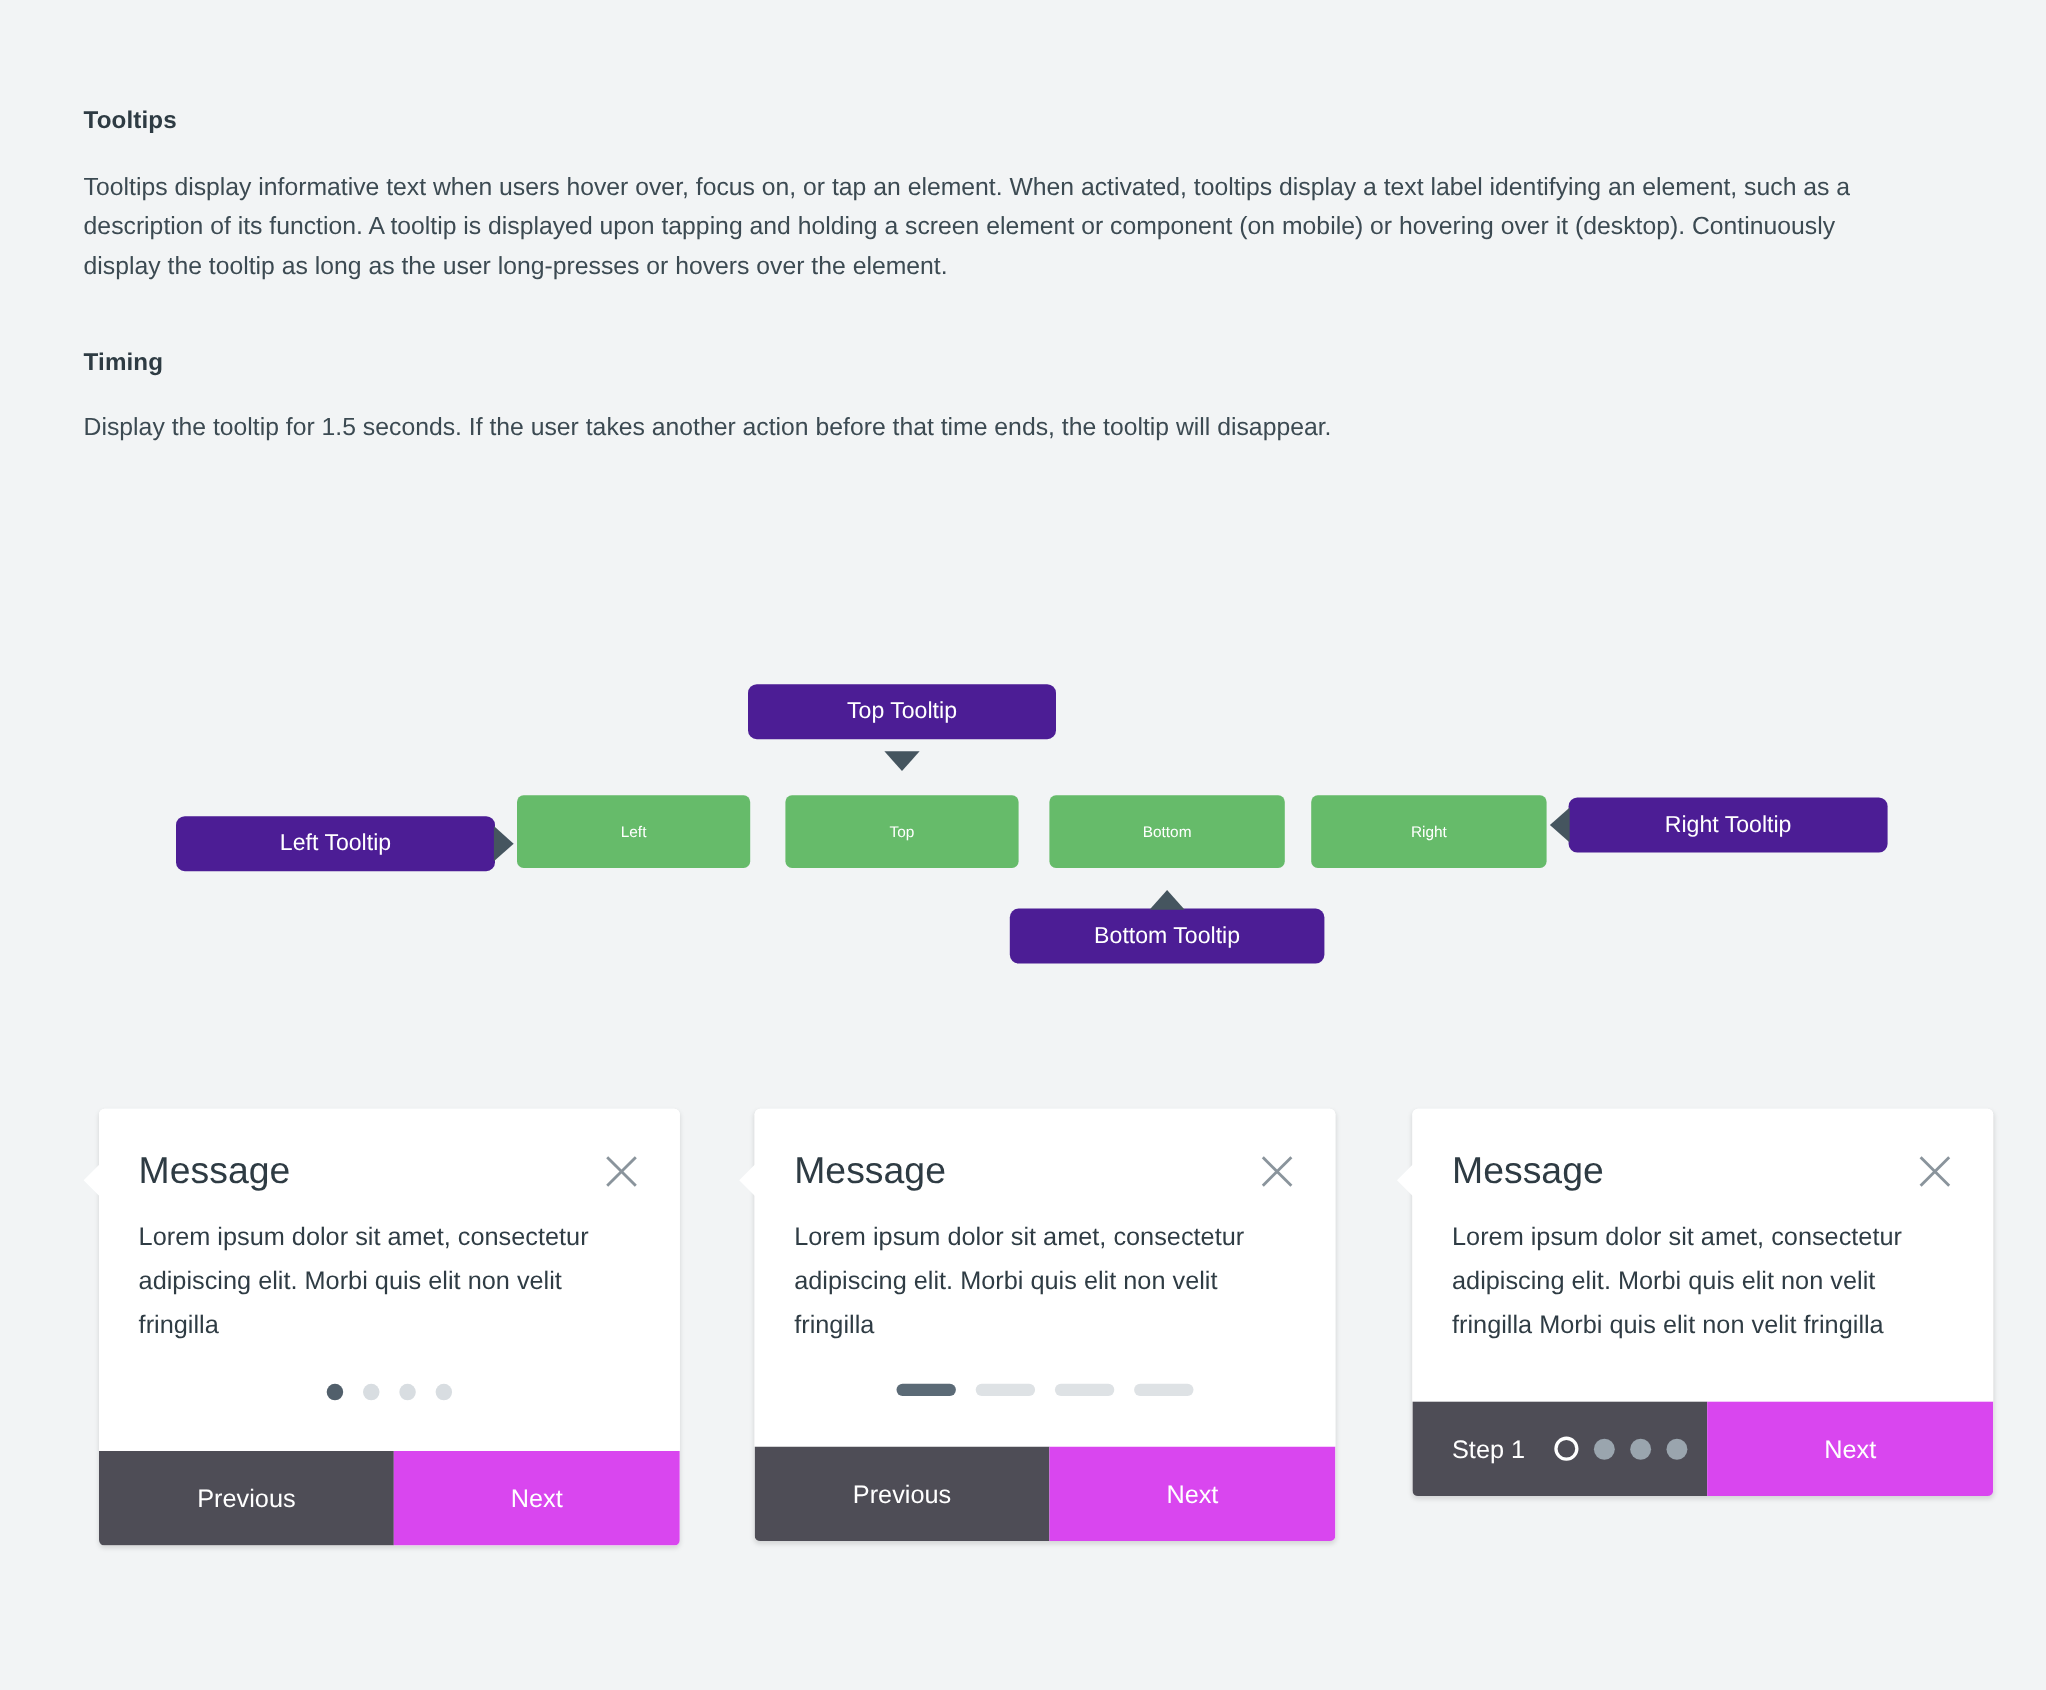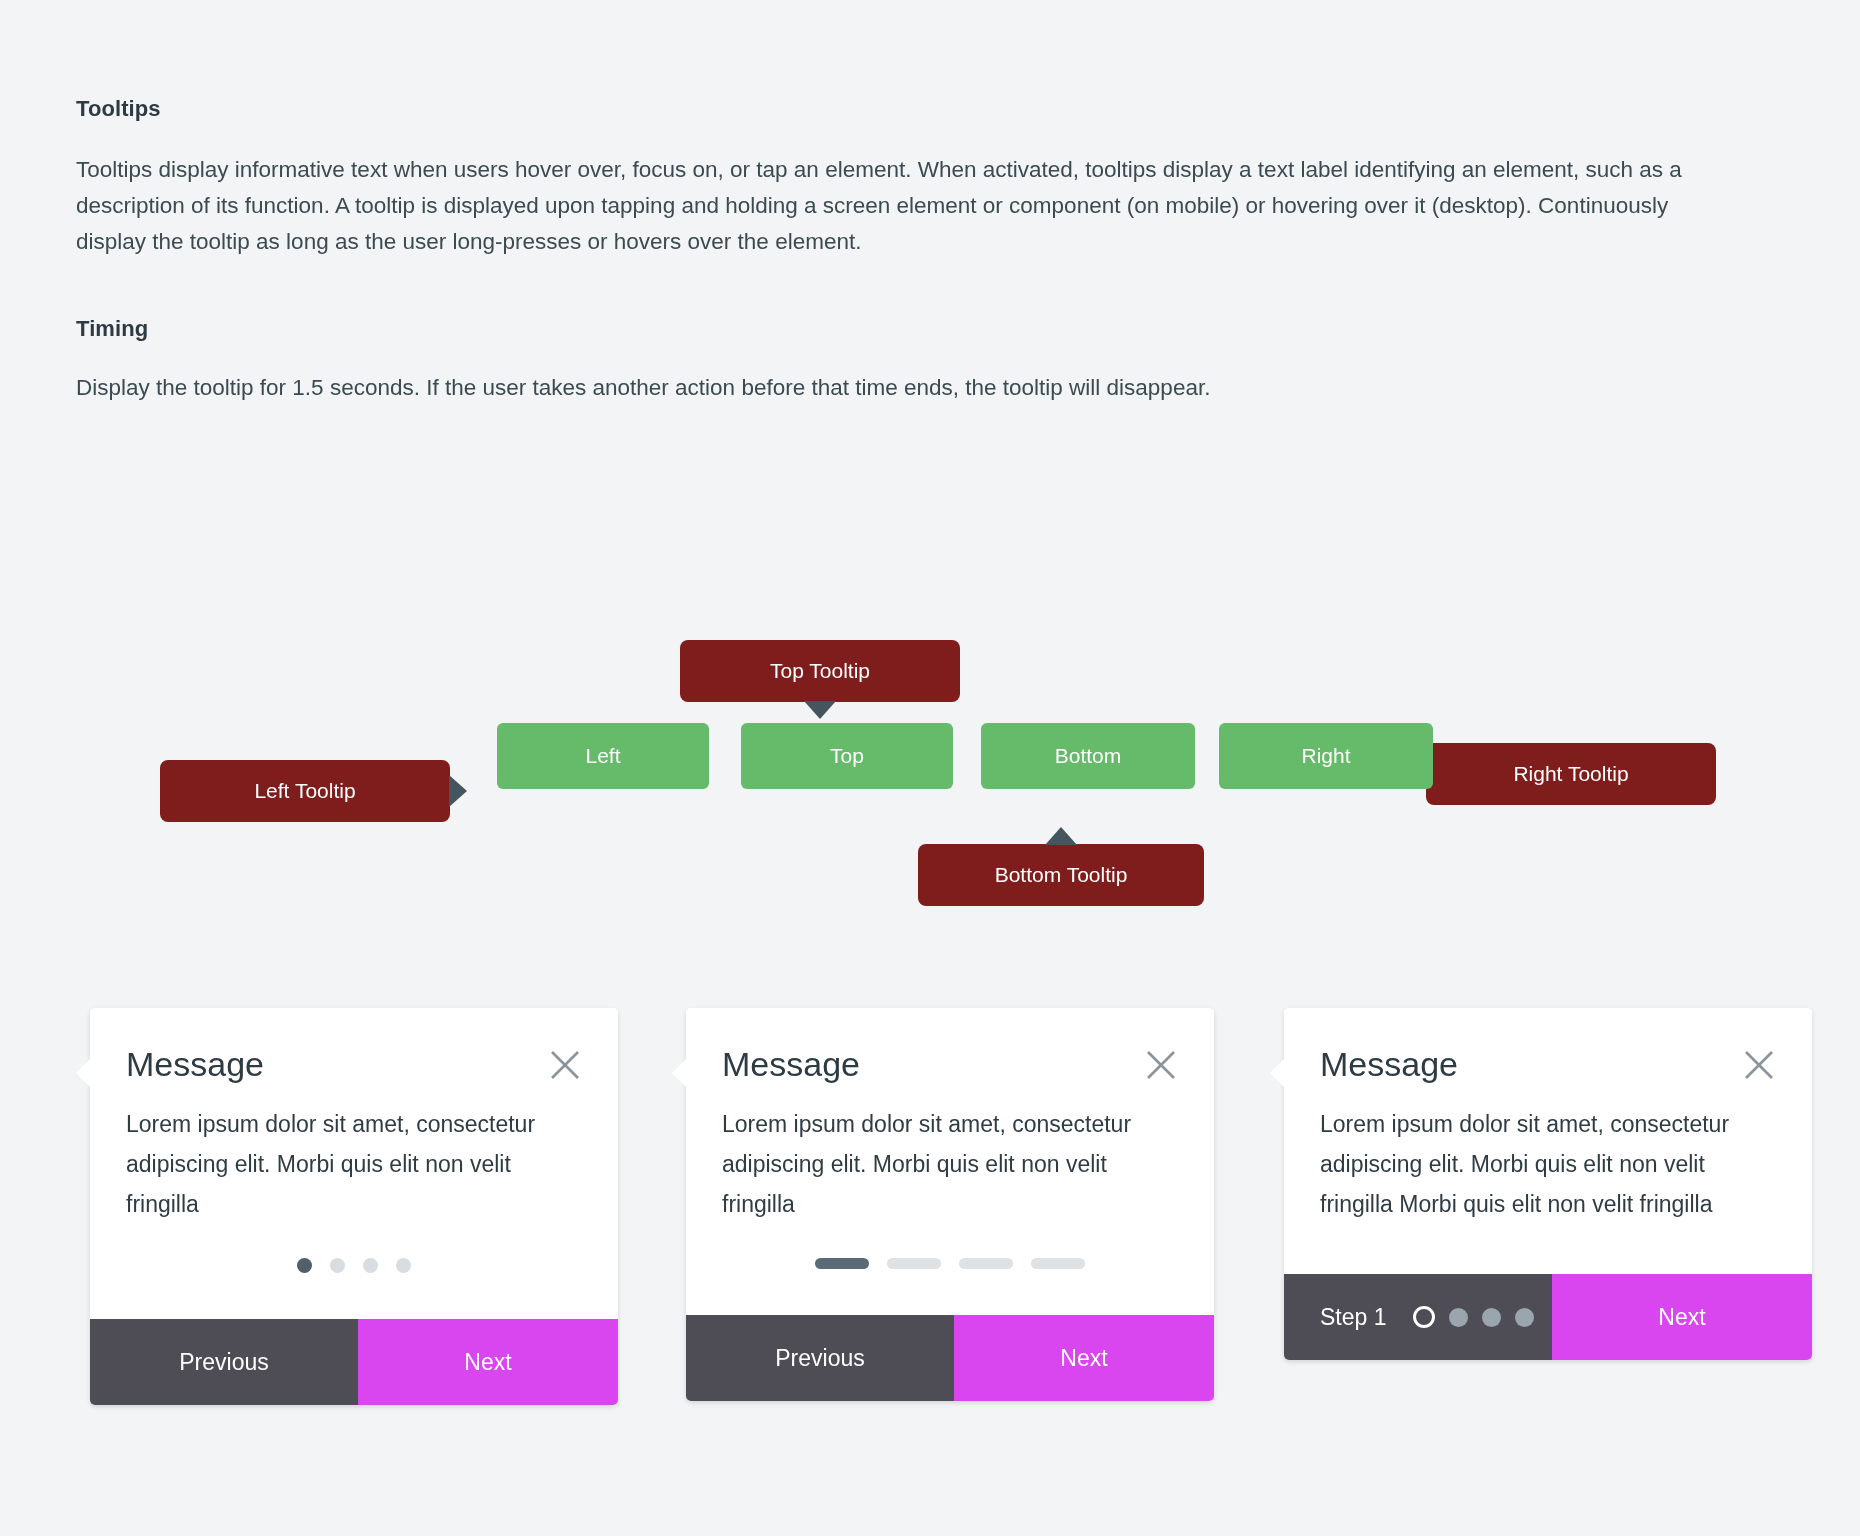--- a/index.html
+++ b/index.html
@@ -42,47 +42,45 @@
 
   
   .demo { position: absolute; left: 0; top: 600px; width: 1860px; height: 310px; }
 
   .btn {
     position: absolute;
     height: 66px;
     border-radius: 6px;
     background: #66bb6a;
     color: #ffffff;
-    font-size: 21px;
+    font-size: 14px;
     display: flex;
     align-items: center;
     justify-content: center;
     border: none;
     cursor: pointer;
     font-family: "Liberation Sans", sans-serif;
-    margin-left: 27px;
   }
 
   .btn-left   { left: 470px; top: 123px; width: 212px; }
   .btn-top    { left: 714px; top: 123px; width: 212px; }
   .btn-bottom { left: 954px; top: 123px; width: 214px; }
   .btn-right  { left: 1192px; top: 123px; width: 214px; }
 
   .tip {
     position: absolute;
-    background: #7f1d1d;
+    background: #4c1d95;
     color: #ffffff;
     border-radius: 8px;
     font-size: 21px;
     display: flex;
     align-items: center;
     justify-content: center;
-    height: 62px;
+    height: 50px;
     cursor: default;
-    margin-top: 18px;
   }
 
   .tip::after {
     content: "";
     position: absolute;
     width: 0;
     height: 0;
   }
 
   

